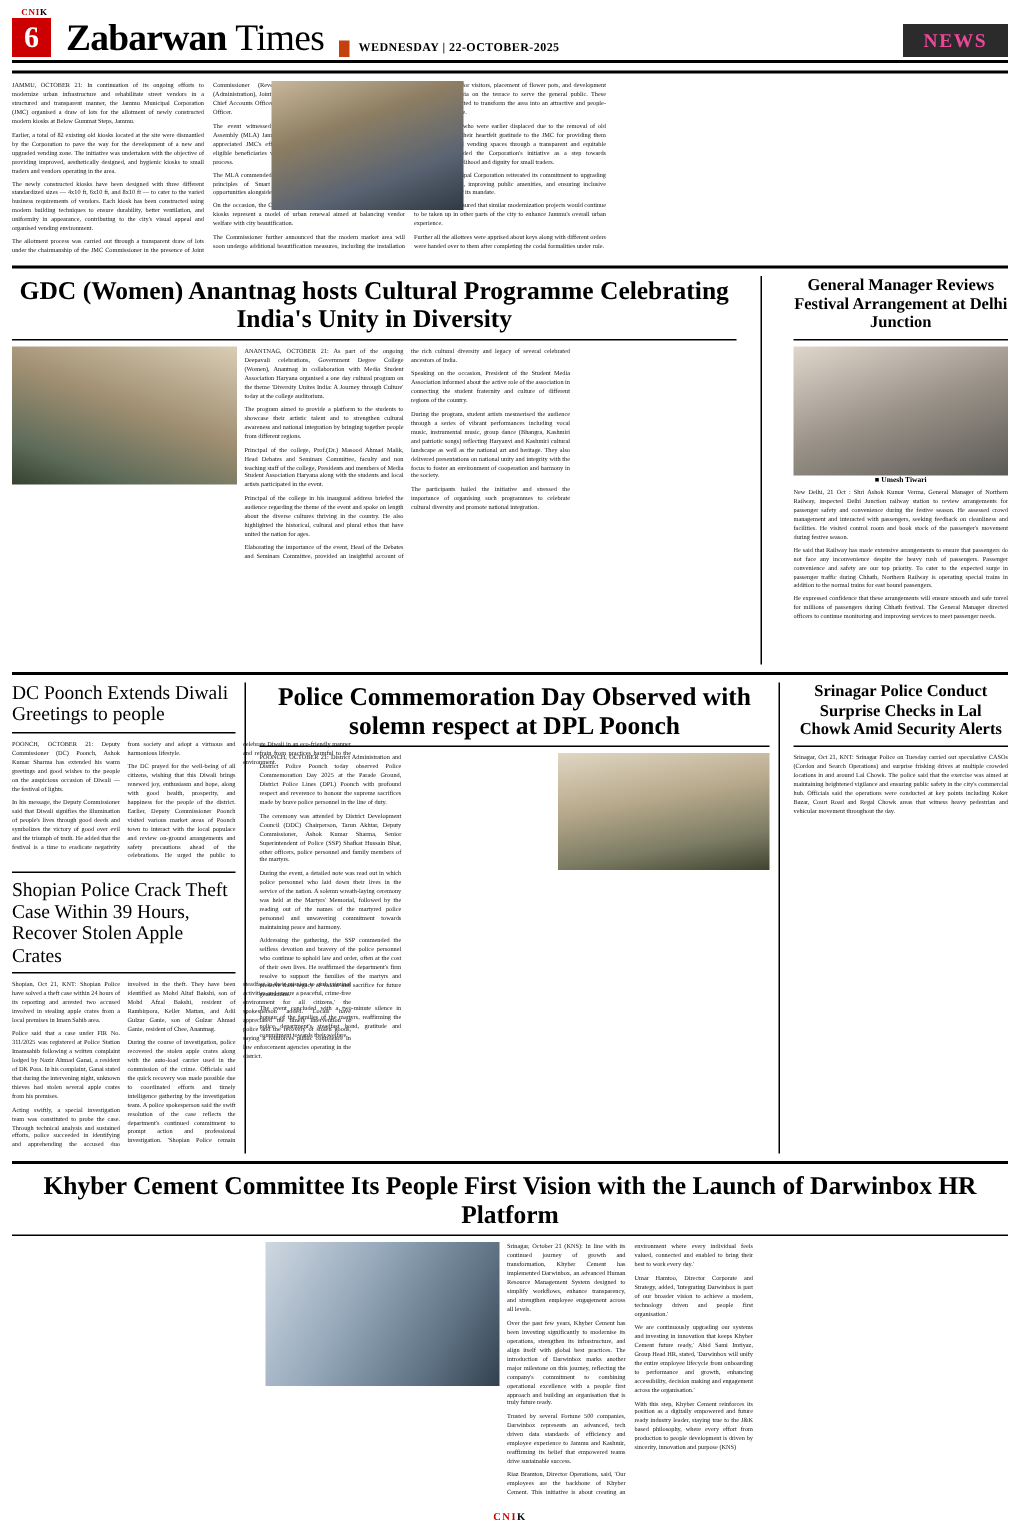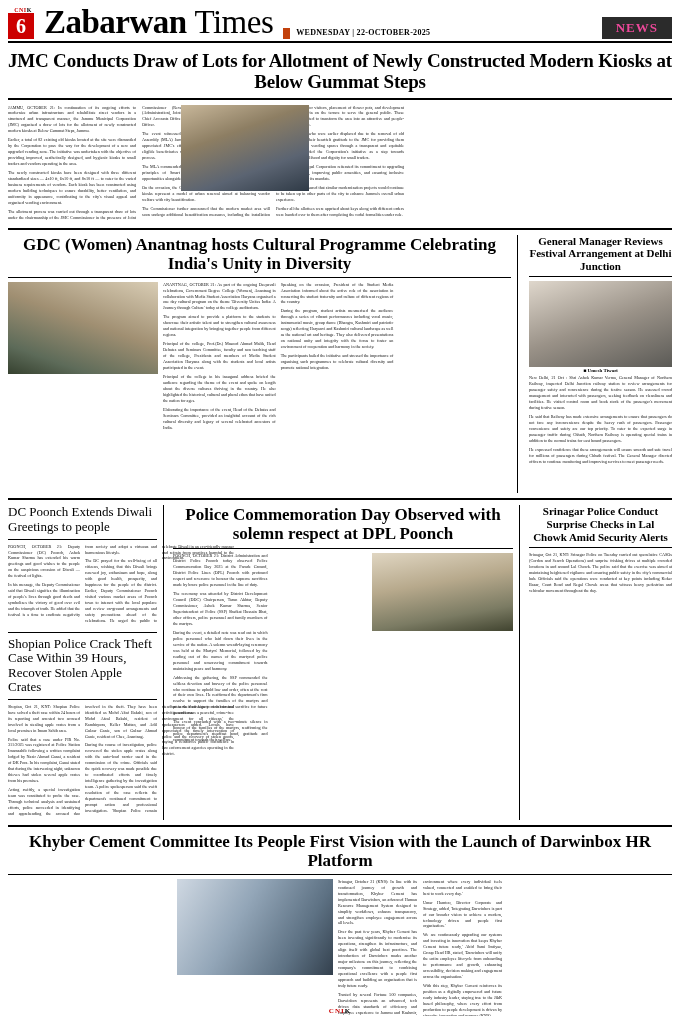--- a/index.html
+++ b/index.html
@@ -18,21 +18,21 @@
   .masthead { display:flex; align-items:flex-end; gap:6px; border-bottom:2px solid #000; padding-bottom:2px; }
   .logo-box { width:30px; }
   .logo-top { font-size:6px; font-weight:bold; letter-spacing:0.5px; text-align:center; }
   .logo-top .red { color:#cc0000; }
   .pagenum {
     background:#cc0000; color:#fff; font-weight:bold; font-size:20px;
     width:26px; height:26px; display:flex; align-items:center; justify-content:center;
     font-family:"Liberation Serif", serif;
   }
   .title-block { flex:1; display:flex; align-items:flex-end; gap:10px; }
-  .paper-title { font-size:33px; font-weight:bold; letter-spacing:-0.5px; line-height:1; }
+  .paper-title { font-size:25px; font-weight:bold; letter-spacing:-0.5px; line-height:1; }
   .paper-title .light { font-weight:normal; }
   .dateline { font-size:8px; font-weight:bold; border-left:7px solid #c2410c; padding-left:6px; padding-bottom:2px; letter-spacing:0.3px;}
   .news-tag { background:#2b2b2b; color:#ec4899; font-size:13px; font-weight:bold; letter-spacing:1px; padding:3px 14px; }
 
   
   .hl1 { font-size:19px; font-weight:bold; text-align:center; line-height:1.12; margin:7px 0 2px; letter-spacing:-0.2px;}
   .hl2 { font-size:17px; font-weight:bold; text-align:center; line-height:1.12; }
   .hl3 { font-size:13px; font-weight:normal; text-align:left; line-height:1.12; }
   .hl4 { font-size:11px; font-weight:bold; text-align:center; line-height:1.15; }
   .subhead { font-size:8px; font-weight:bold; font-style:italic; text-align:center; margin:2px 0 4px; }
@@ -79,21 +79,20 @@
       <div class="paper-title">
         <span>Zabarwan</span>
         <span class="light">Times</span>
       </div>
       <div class="dateline">WEDNESDAY | 22-OCTOBER-2025</div>
     </div>
     <div class="news-tag">NEWS</div>
   </div>
 
   <div class="sec">
-    <div class="hl1">JMC Conducts Draw of Lots for Allotment of Newly Constructed Modern Kiosks at Below Gummat Steps</div>
     <div class="thickrule"></div>
     <div style="display:flex; gap:5px; position:relative;">
       <div style="flex:1;">
         <div class="body-text" id="lead-col" style="column-count: 5; column-gap: 6px; column-fill: auto; height: 118px; position: relative;">
             <p>JAMMU, OCTOBER 21: In continuation of its ongoing efforts to modernize urban infrastructure and rehabilitate street vendors in a structured and transparent manner, the Jammu Municipal Corporation (JMC) organised a draw of lots for the allotment of newly constructed modern kiosks at Below Gummat Steps, Jammu.</p>
             <p>Earlier, a total of 82 existing old kiosks located at the site were dismantled by the Corporation to pave the way for the development of a new and upgraded vending zone. The initiative was undertaken with the objective of providing improved, aesthetically designed, and hygienic kiosks to small traders and vendors operating in the area.</p>
             <p>The newly constructed kiosks have been designed with three different standardized sizes — 4x10 ft, 6x10 ft, and 8x10 ft — to cater to the varied business requirements of vendors. Each kiosk has been constructed using modern building techniques to ensure durability, better ventilation, and uniformity in appearance, contributing to the city's visual appeal and organised vending environment.</p>
             <p>The allotment process was carried out through a transparent draw of lots under the chairmanship of the JMC Commissioner in the presence of Joint Commissioner (Revenue &amp; Enforcement), Joint Commissioner (Administration), Joint Commissioner (Works), Deputy Commissioner (S), Chief Accounts Officer, Deputy Legal Remembrancer and Chief Revenue Officer.</p>
             <p>The event witnessed the gracious presence of Member Legislative Assembly (MLA) Jammu (East) Yudhvir Sethi as the Chief Guest, who appreciated JMC's effort to provide modern and vending facilities to eligible beneficiaries while maintaining fairness and transparency in the process.</p>
             <p>The MLA commended the Corporation for aligning its initiatives with the principles of Smart City Development and promoting livelihood opportunities alongside urban aesthetics.</p>
@@ -104,21 +103,21 @@
             <p>The Corporation assured that similar modernization projects would continue to be taken up in other parts of the city to enhance Jammu's overall urban experience.</p>
             <p>Further all the allottees were apprised about keys along with different orders were handed over to them after completing the codal formalities under rule.</p>
           </div>
       </div>
     <div class="photo ph-a" style="width: 128px; height: 86px; position: absolute; left: 173px; top: 0px;"></div>
       </div>
   </div>
 
   <div class="thickrule"></div>
 
-  <div style="display:flex; gap:6px;">
+  <div style="display:flex; gap:16px;">
     <div style="flex:1;">
       <div class="hl2">GDC (Women) Anantnag hosts Cultural Programme Celebrating India's Unity in Diversity</div>
       <div class="rule"></div>
       <div style="position:relative;">
         <div class="photo ph-c" style="width:150px;height:92px;float:left;margin:0 5px 2px 0;"></div>
         <div class="body-text" id="gdc-col" style="column-count: 3; column-gap: 5px; column-fill: auto; height: 152px;">
             <p>ANANTNAG, OCTOBER 21: As part of the ongoing Deepavali celebrations, Government Degree College (Women), Anantnag in collaboration with Media Student Association Haryana organised a one day cultural program on the theme 'Diversity Unites India: A Journey through Culture' today at the college auditorium.</p>
             <p>The program aimed to provide a platform to the students to showcase their artistic talent and to strengthen cultural awareness and national integration by bringing together people from different regions.</p>
             <p>Principal of the college, Prof.(Dr.) Masood Ahmad Malik, Head Debates and Seminars Committee, faculty and non teaching staff of the college, Presidents and members of Media Student Association Haryana along with the students and local artists participated in the event.</p>
             <p>Principal of the college in his inaugural address briefed the audience regarding the theme of the event and spoke on length about the diverse cultures thriving in the country. He also highlighted the historical, cultural and plural ethos that have united the nation for ages.</p>

